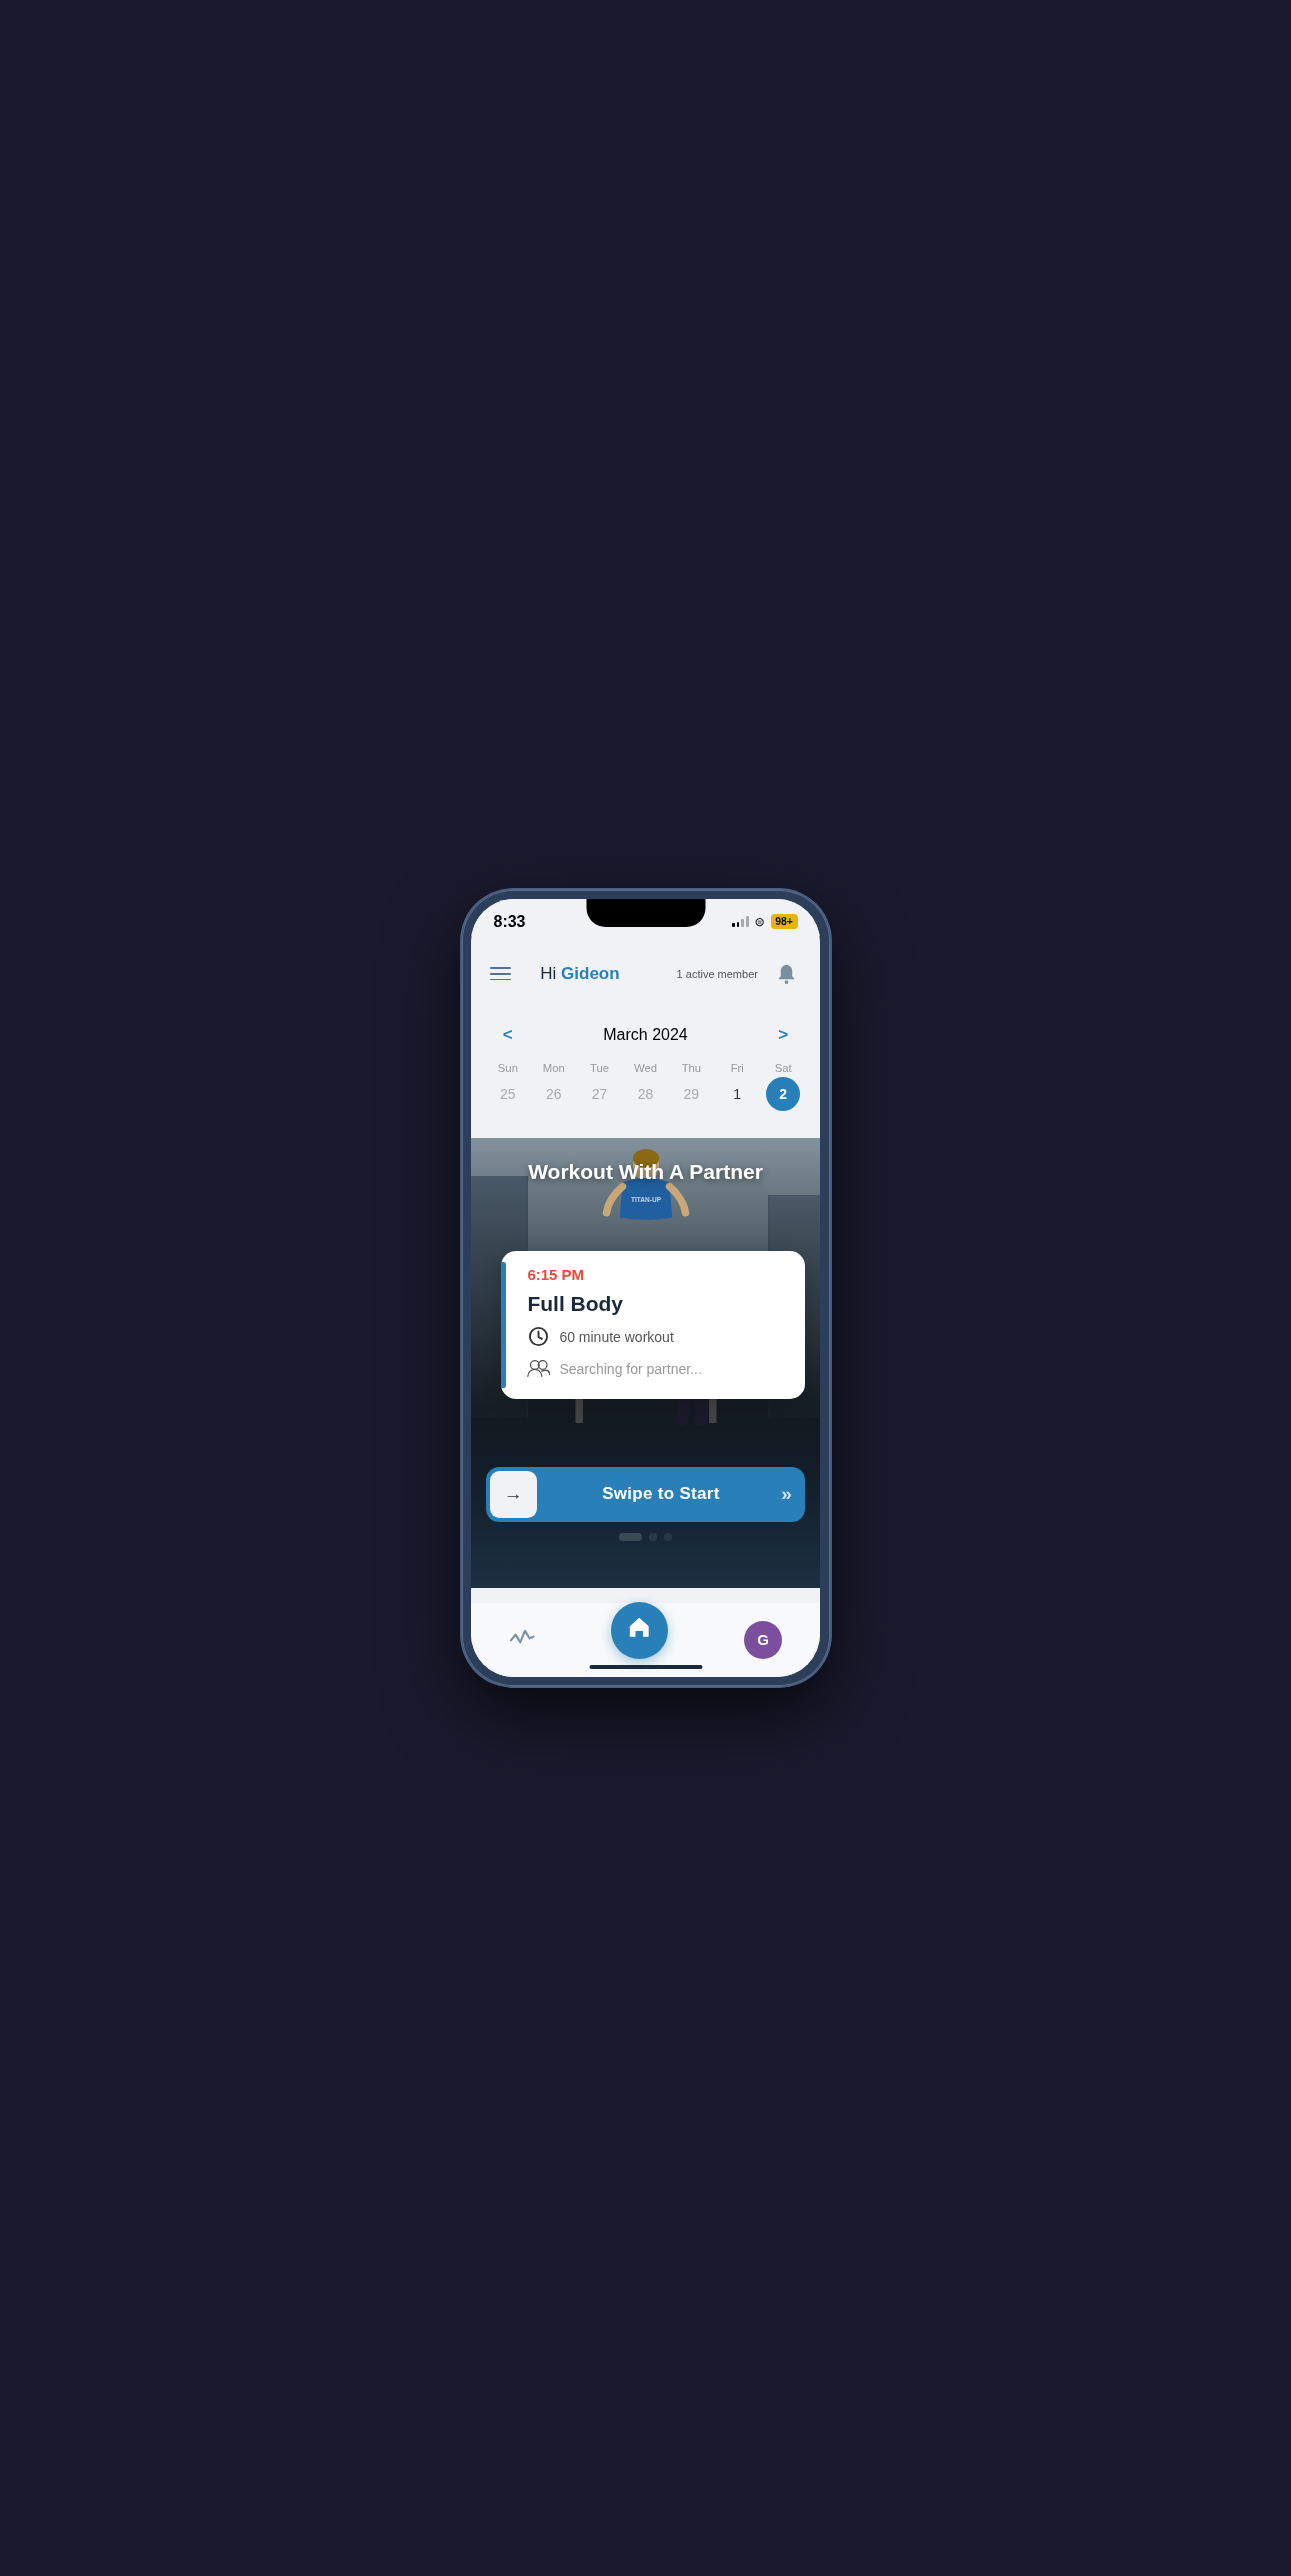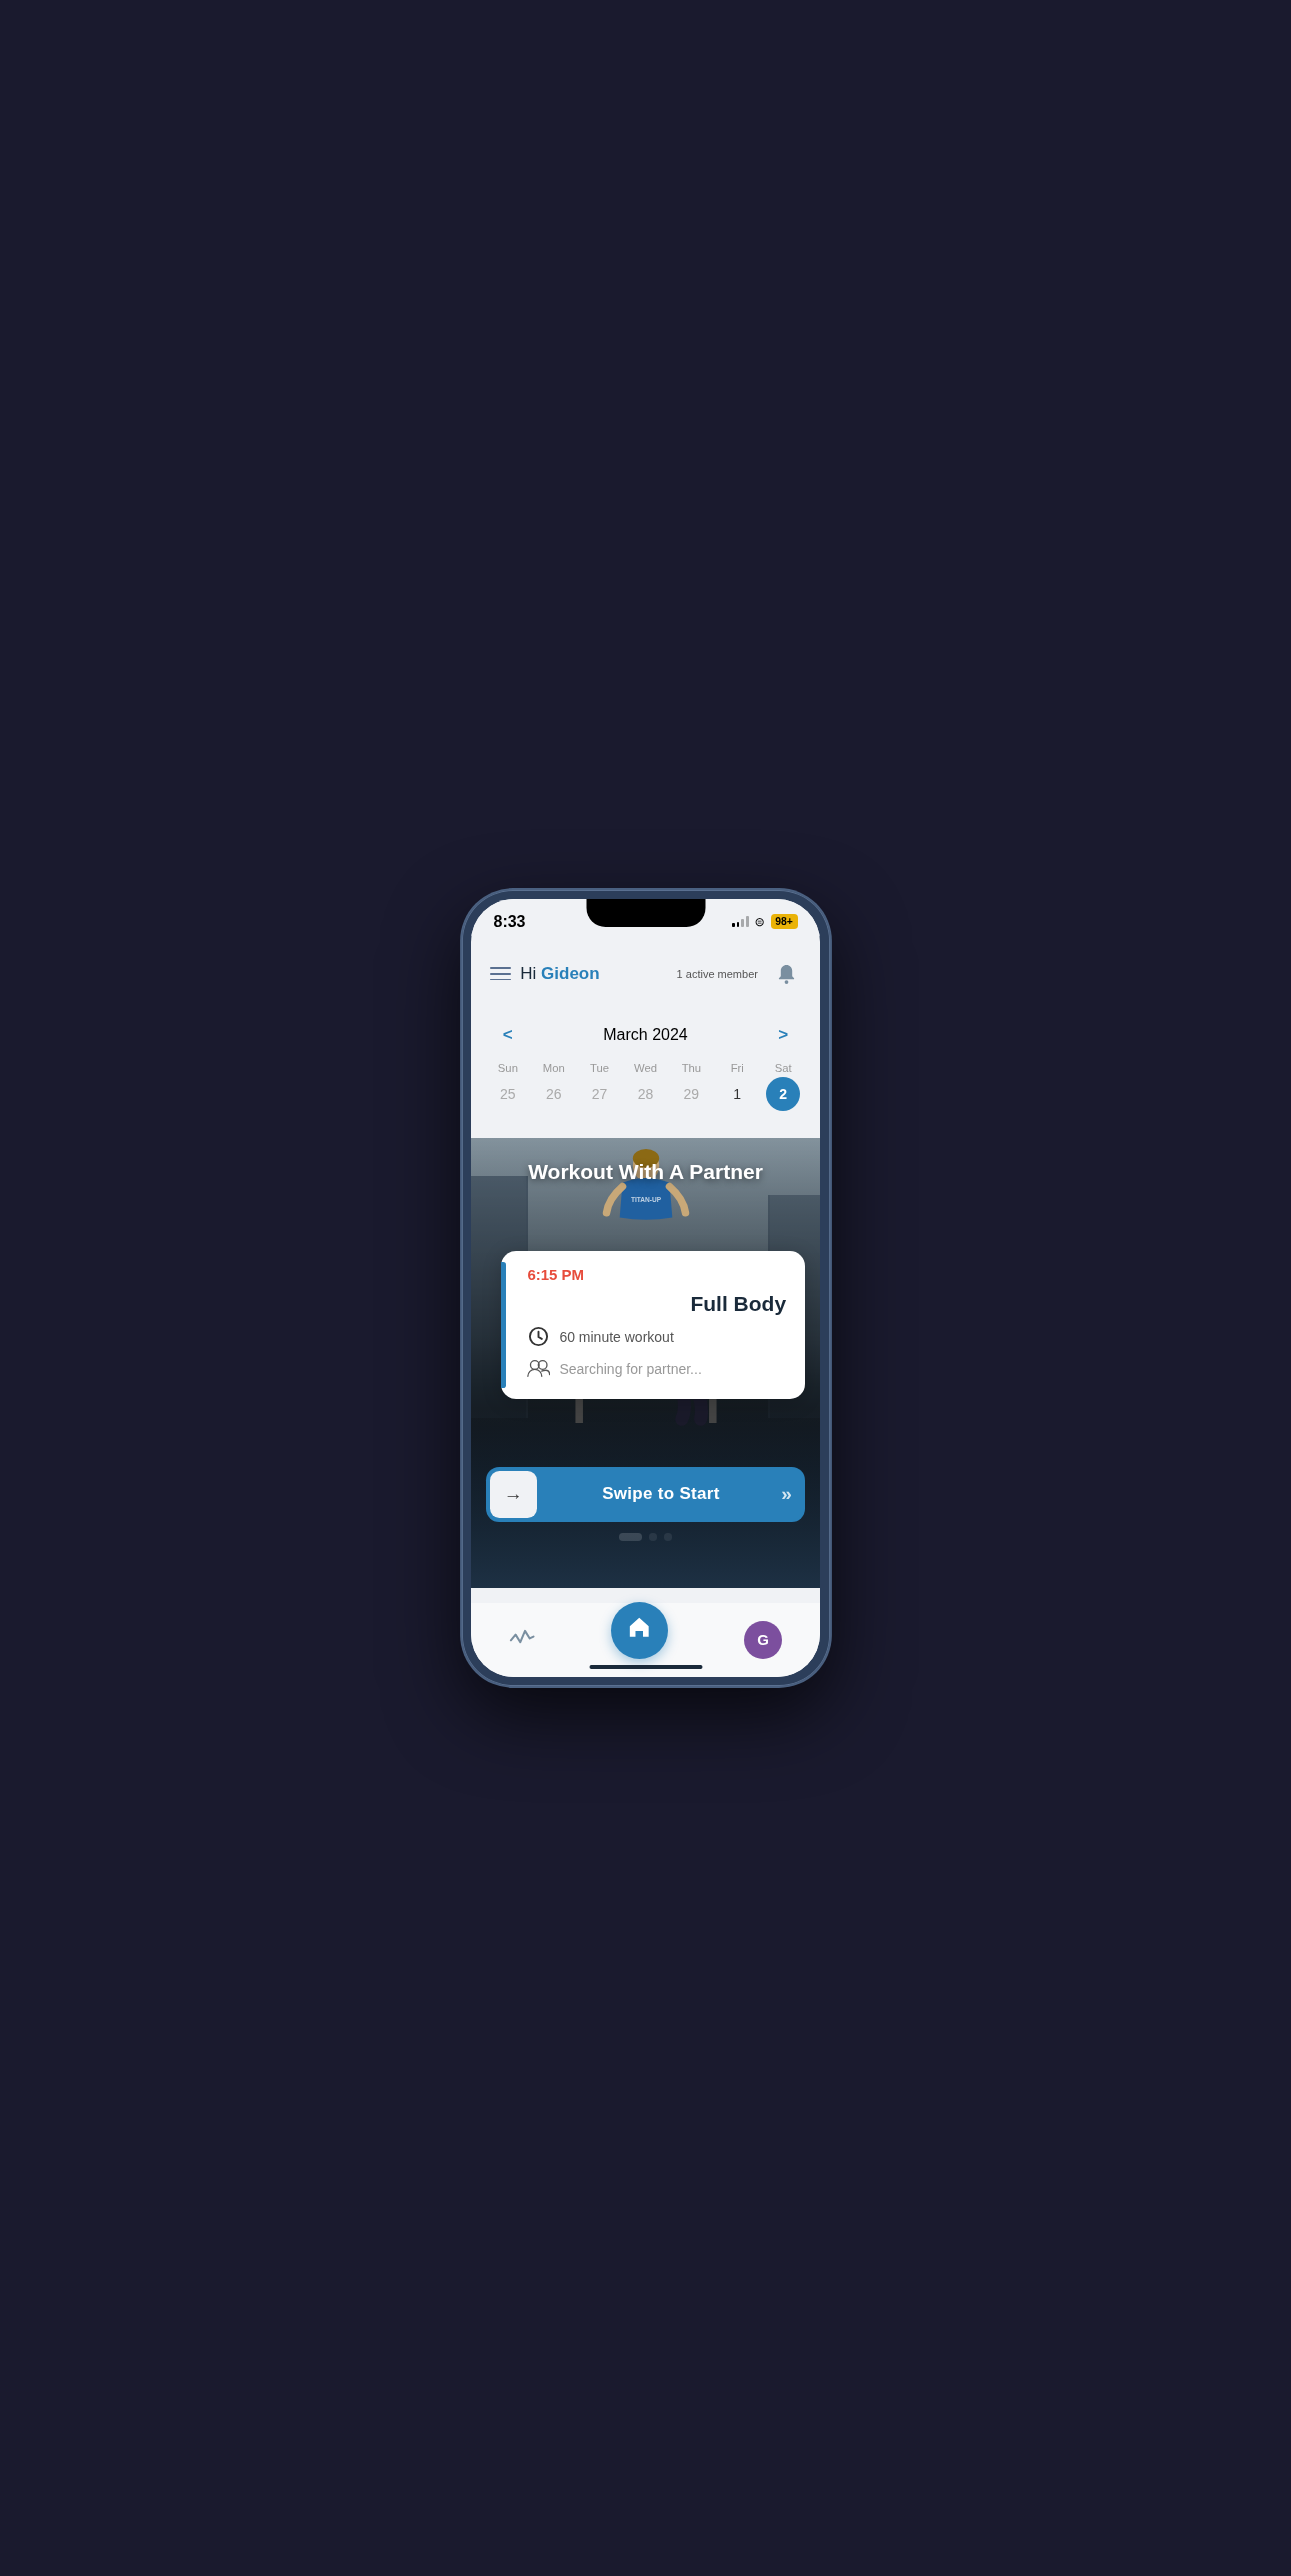--- a/index.html
+++ b/index.html
@@ -126,20 +126,21 @@
       width: 21px;
       height: 1.9px;
       background: #5a7090;
       border-radius: 0.9px;
     }
 
     .greeting {
       font-size: 17px;
       font-weight: 500;
       color: #1a2a3a;
+      margin-left: 20px;
     }
     .greeting-name {
       color: #2980b9;
       font-weight: 600;
     }
 
     .header-right {
       display: flex;
       align-items: center;
       gap: 13.2px;
@@ -288,21 +289,20 @@
       font-weight: 600;
       color: #e74c3c;
       margin-left: 7.5px;
     }
 
     .workout-name {
       font-size: 21px;
       font-weight: 700;
       color: #1a2a3a;
       margin-left: 7.5px;
-      text-align: right;
     }
 
     .workout-detail {
       display: flex;
       align-items: center;
       gap: 9.4px;
       margin-left: 7.5px;
     }
 
     .detail-icon {

